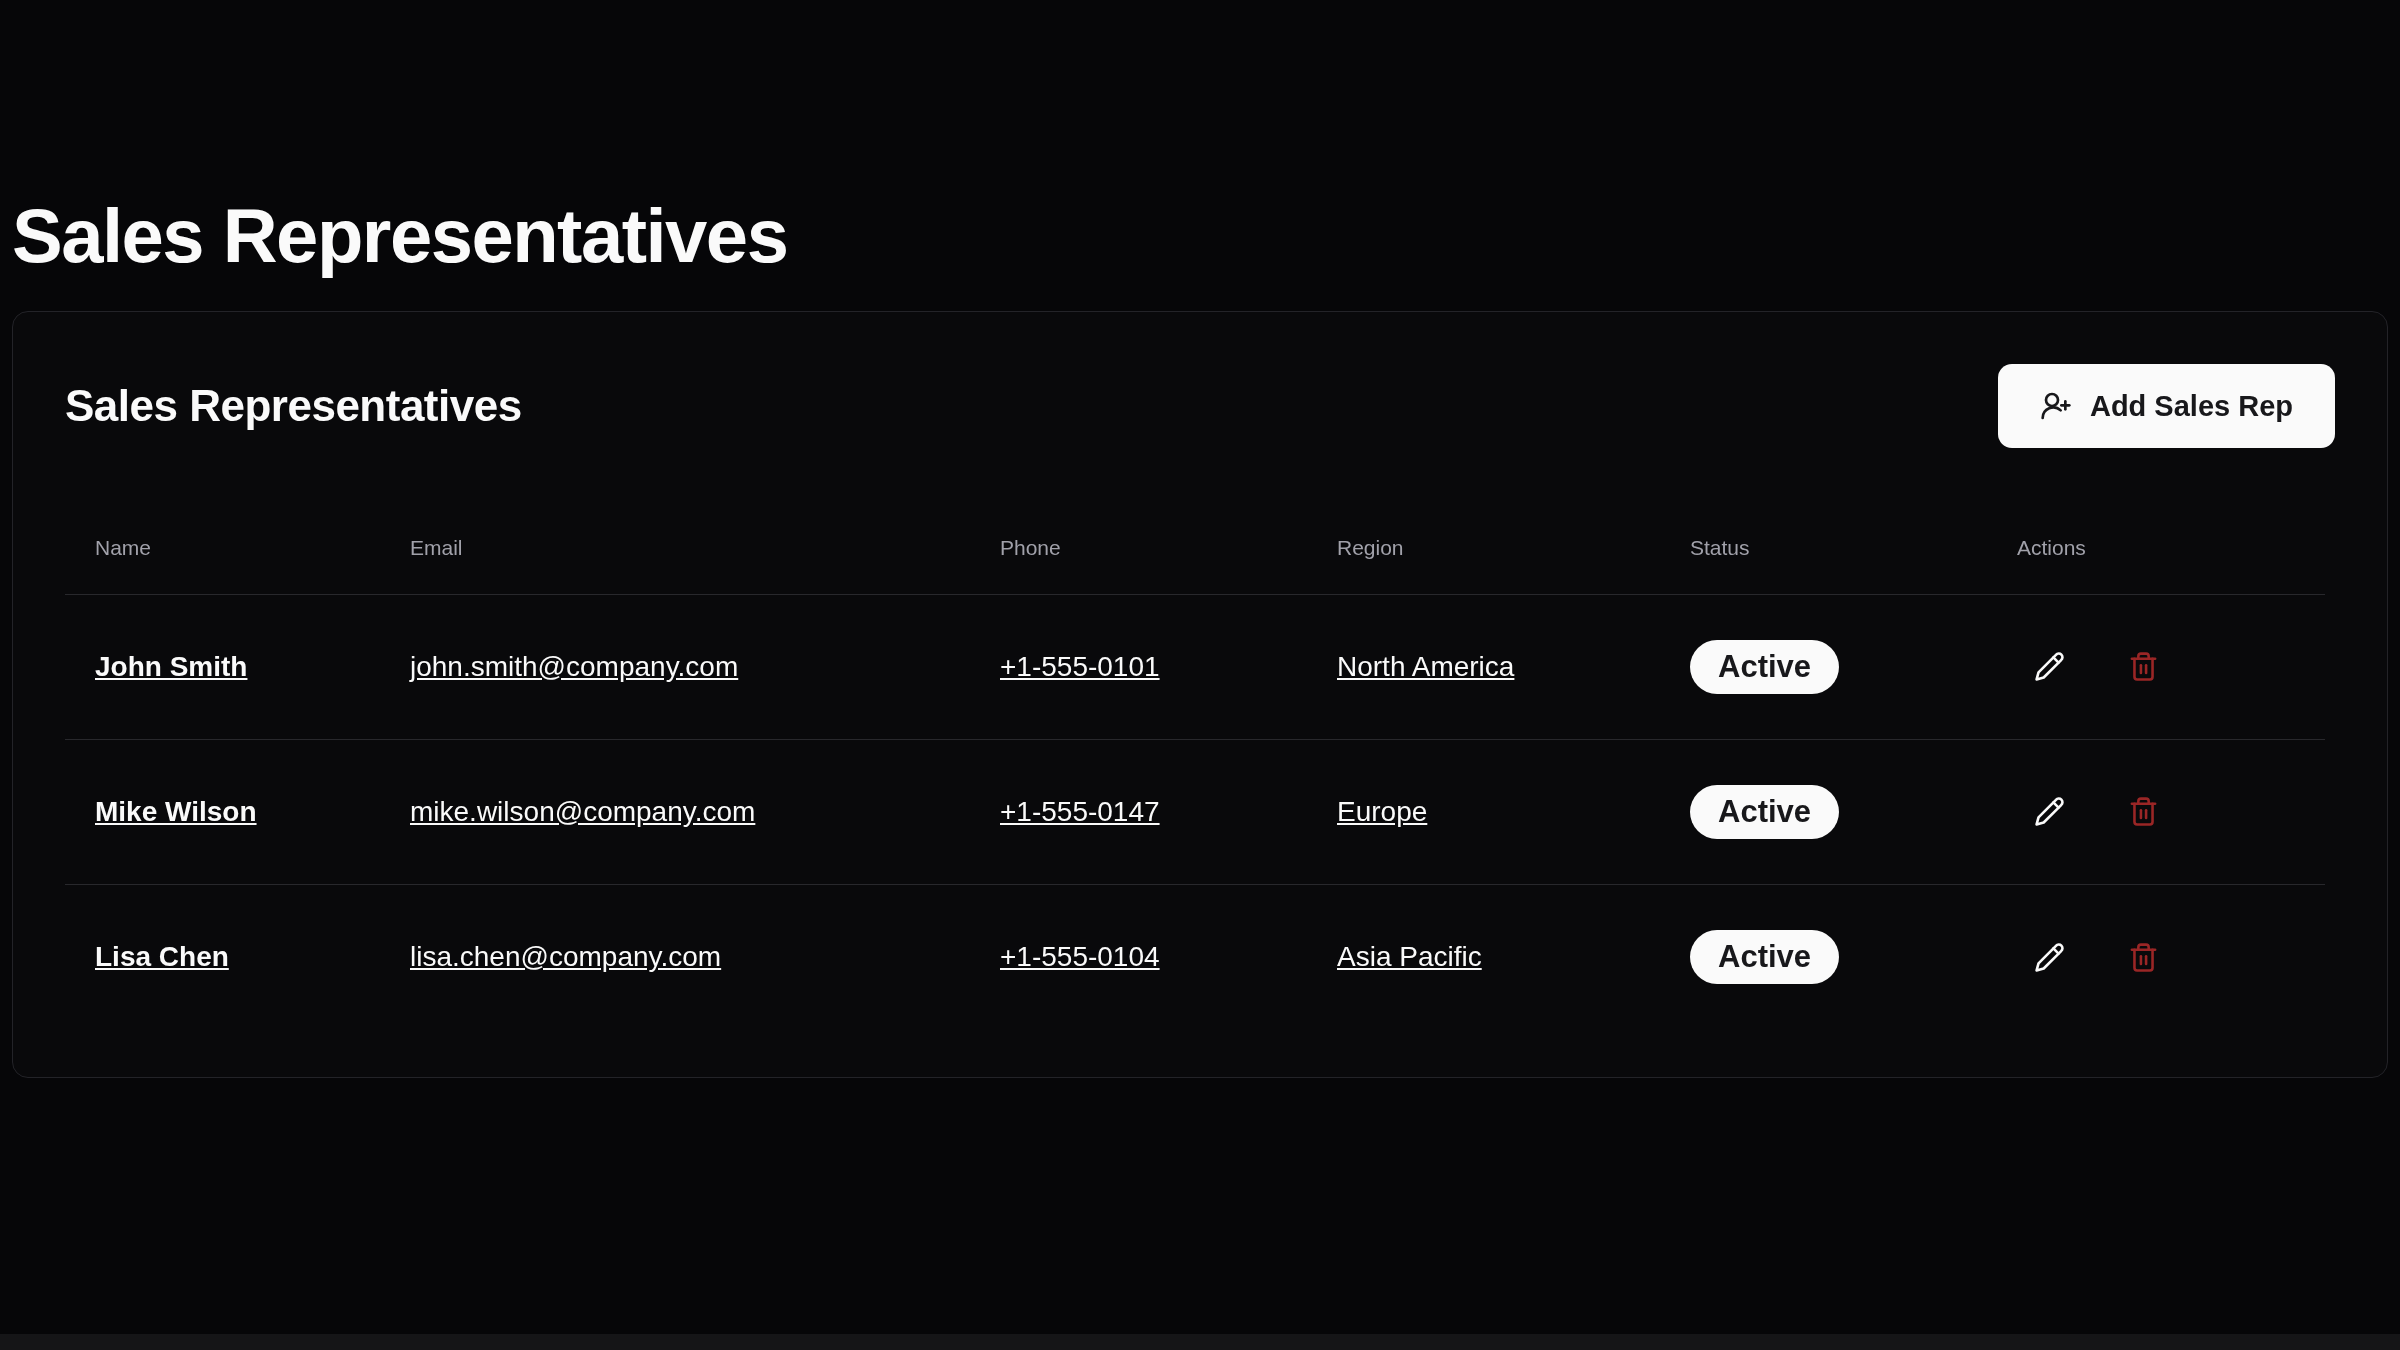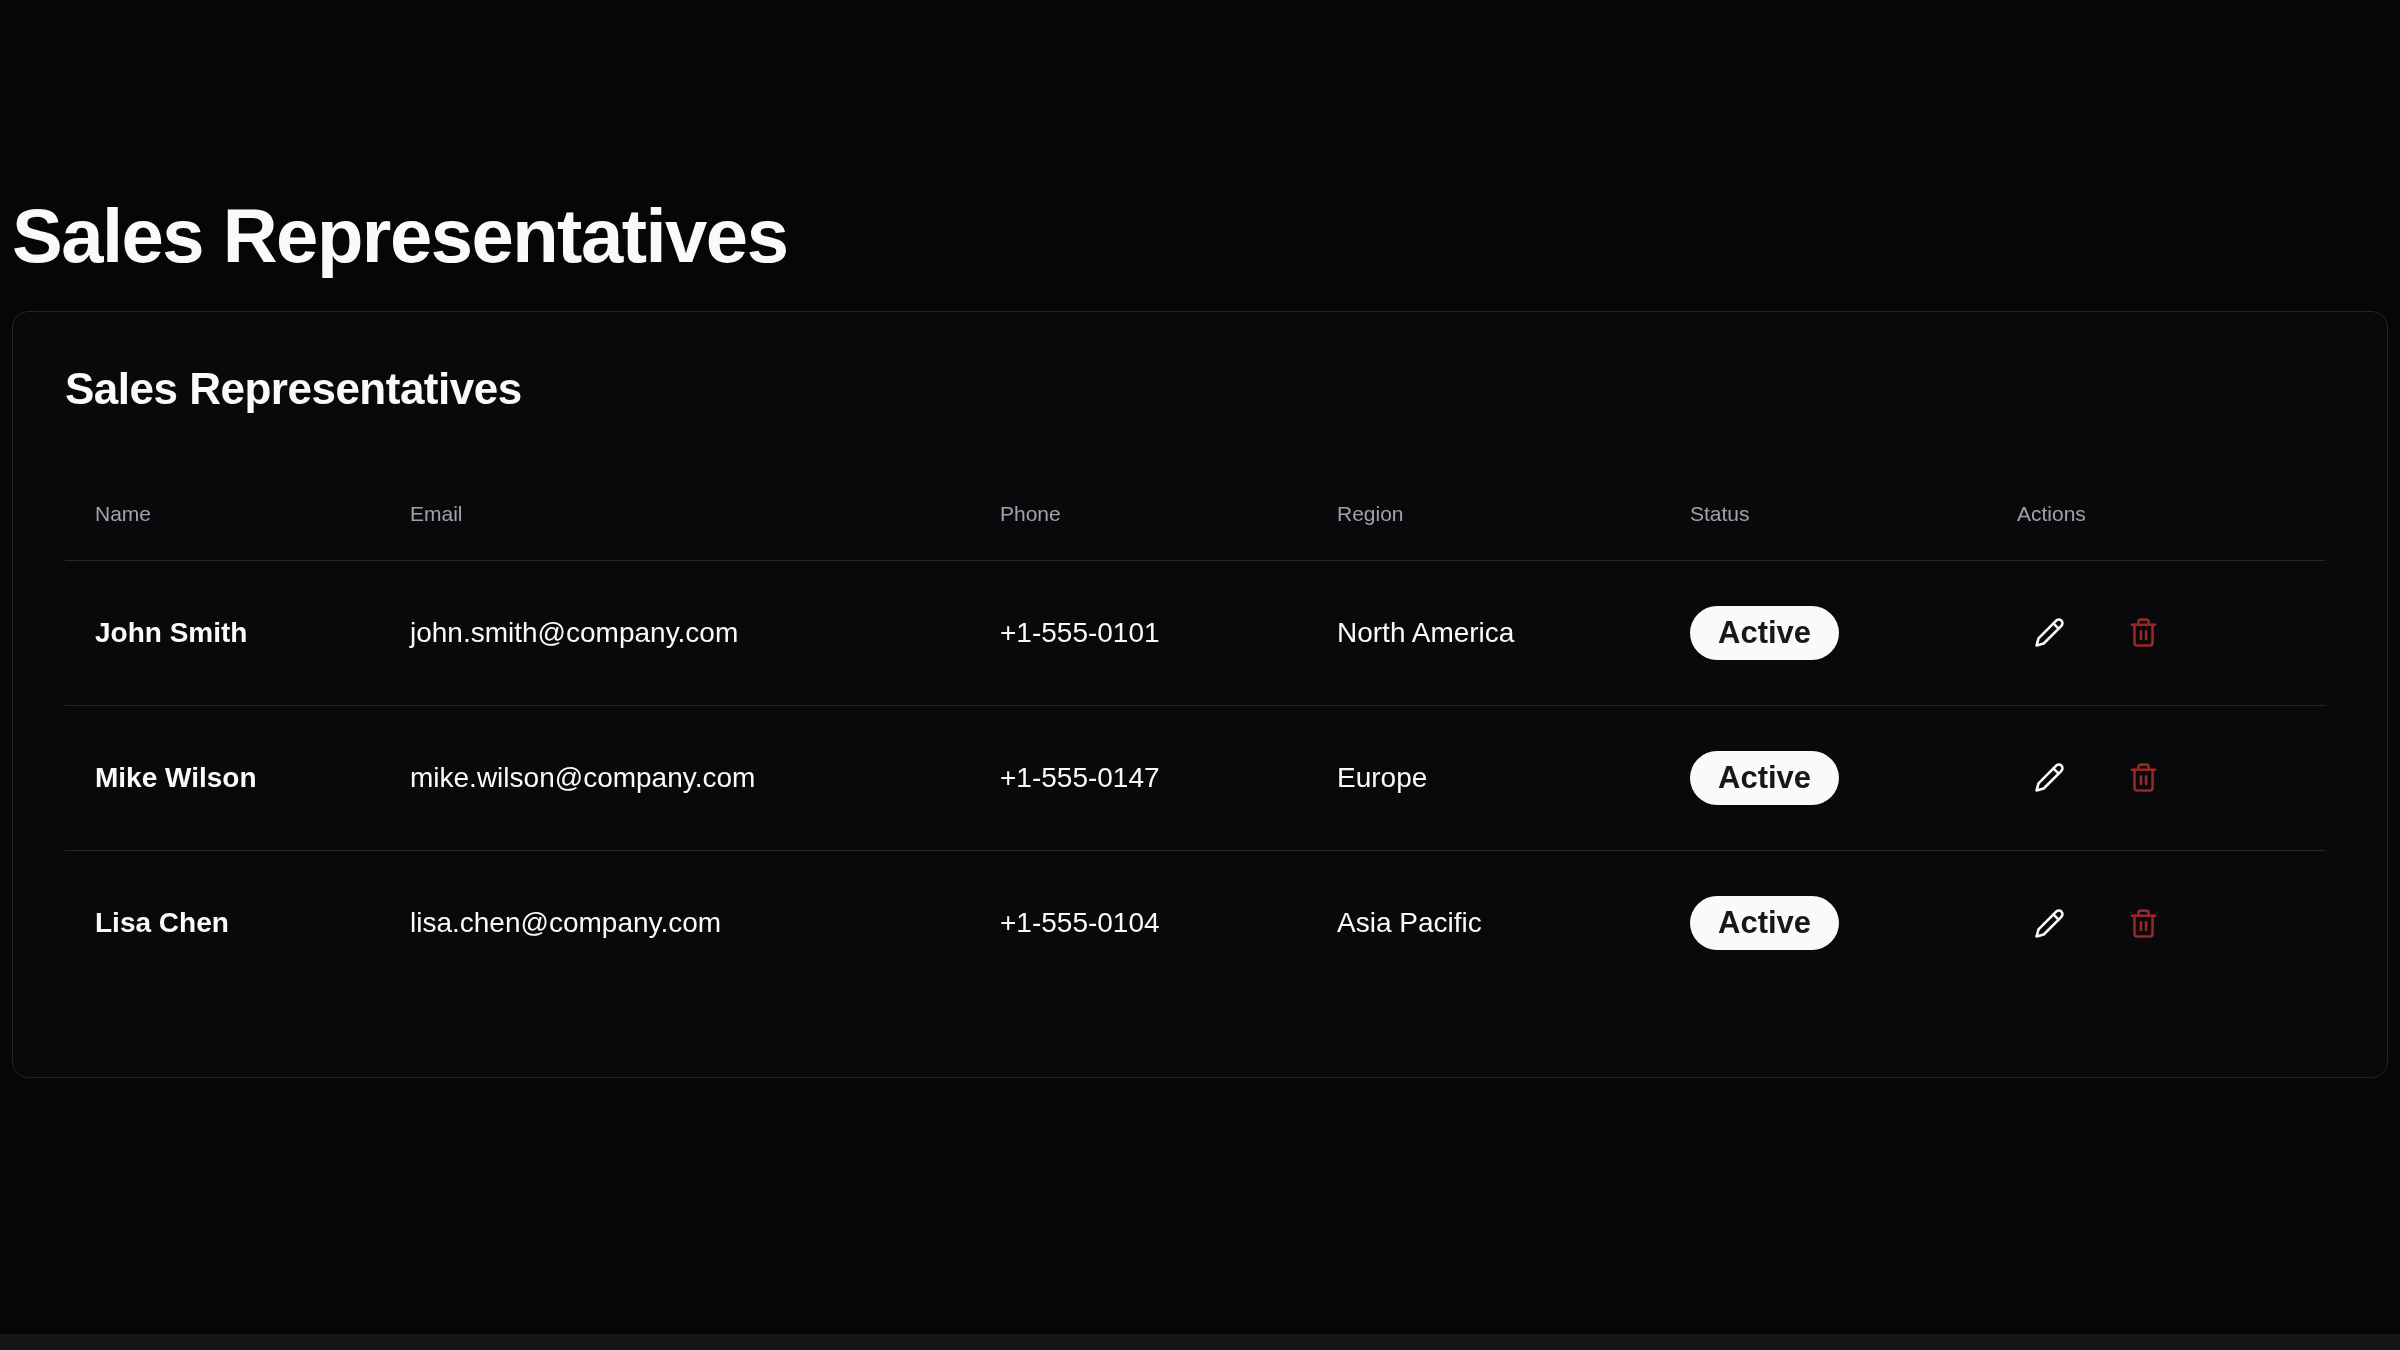--- a/index.html
+++ b/index.html
@@ -51,20 +51,21 @@
   col.c-region{width:353px;} col.c-status{width:327px;} col.c-actions{width:338px;}
   th{
     height:92px; text-align:left; vertical-align:middle; padding:0 30px;
     font-size:21px; font-weight:400; color:var(--table-header-text);
     border-bottom:1px solid var(--row-border);
   }
   td{
     height:145px; vertical-align:middle; padding:0 30px;
     font-size:28px; font-weight:400; color:var(--text-primary);
     border-bottom:1px solid var(--row-border);
+    text-decoration:underline;
   }
   tr.data-row:last-child td{border-bottom:none;}
   td.cell-name{font-weight:600;}
   .badge{
     display:inline-flex; align-items:center; justify-content:center;
     height:54px; padding:0 28px; border-radius:9999px;
     background:var(--badge-bg); color:var(--badge-text);
     font-size:31px; font-weight:600;
   }
   .actions-wrap{display:flex; align-items:center; gap:30px;}
@@ -85,20 +86,31 @@
 <body>
 
 <div class="page">
 
   <h1 class="page-title">Sales Representatives</h1>
 
   <div class="card">
 
     <div class="card-header">
       <div class="card-title">Sales Representatives</div>
+      <button class="add-btn">
+        <span style="display:inline-flex;">
+          <svg viewBox="0 0 24 24" fill="none" stroke="currentColor" stroke-width="2" stroke-linecap="round" stroke-linejoin="round">
+            <circle cx="9" cy="7.5" r="4.5"></circle>
+            <path d="M2 21a8 8 0 0 1 13.5-5.7"></path>
+            <path d="M19 8.5v6"></path>
+            <path d="M22 11.5h-6"></path>
+          </svg>
+        </span>
+        <span>Add Sales Rep</span>
+      </button>
     </div>
 
     <table>
       <colgroup>
         <col class="c-name">
           <col class="c-email">
           <col class="c-phone">
         <col class="c-region">
           <col class="c-status">
           <col class="c-actions">

